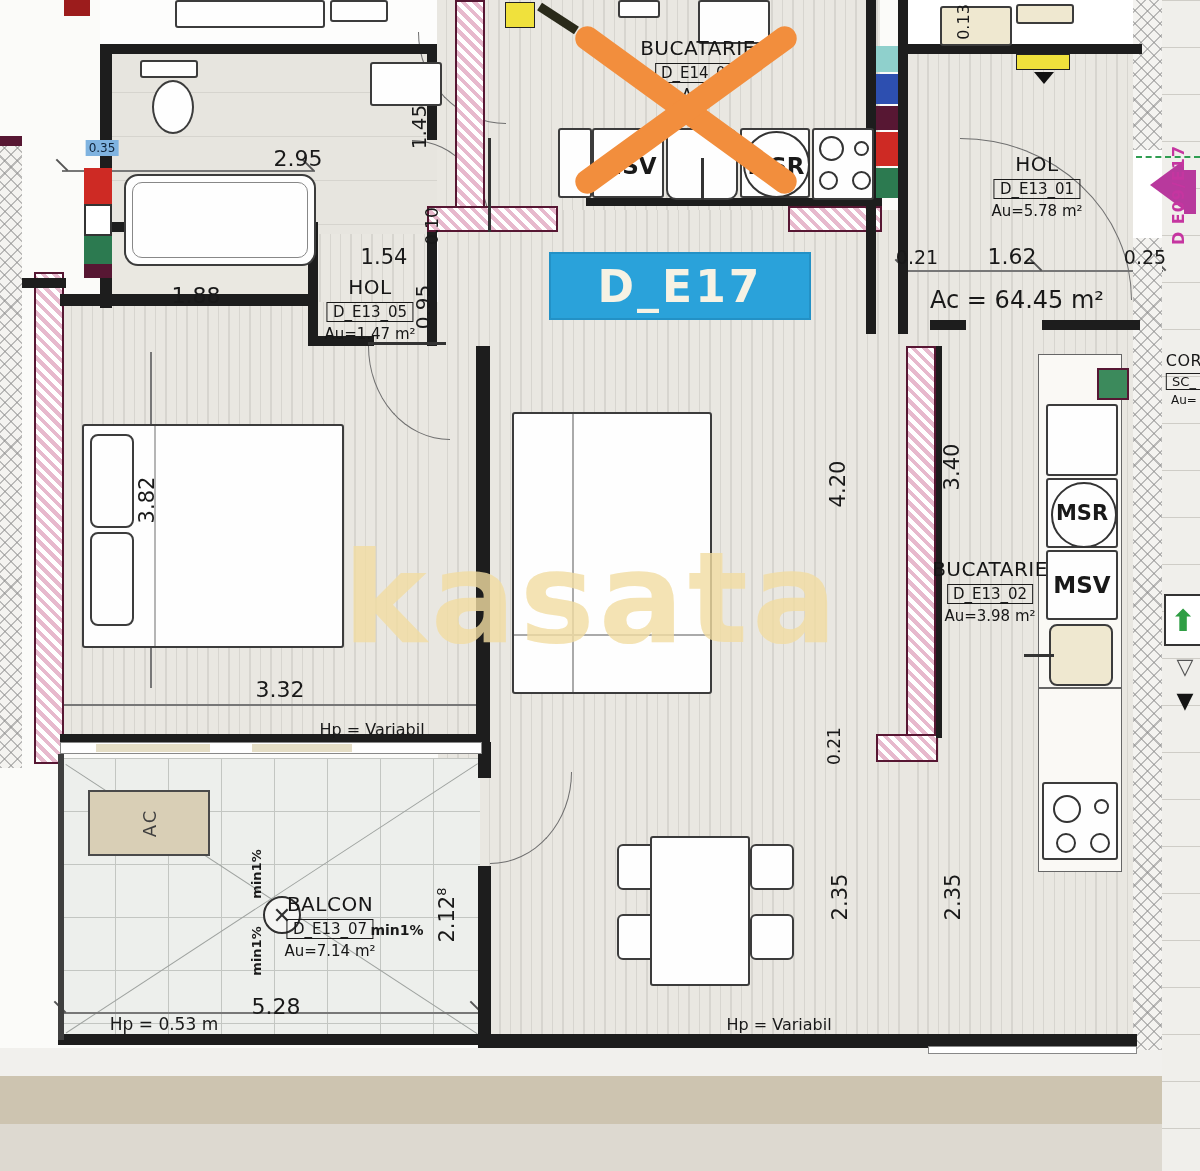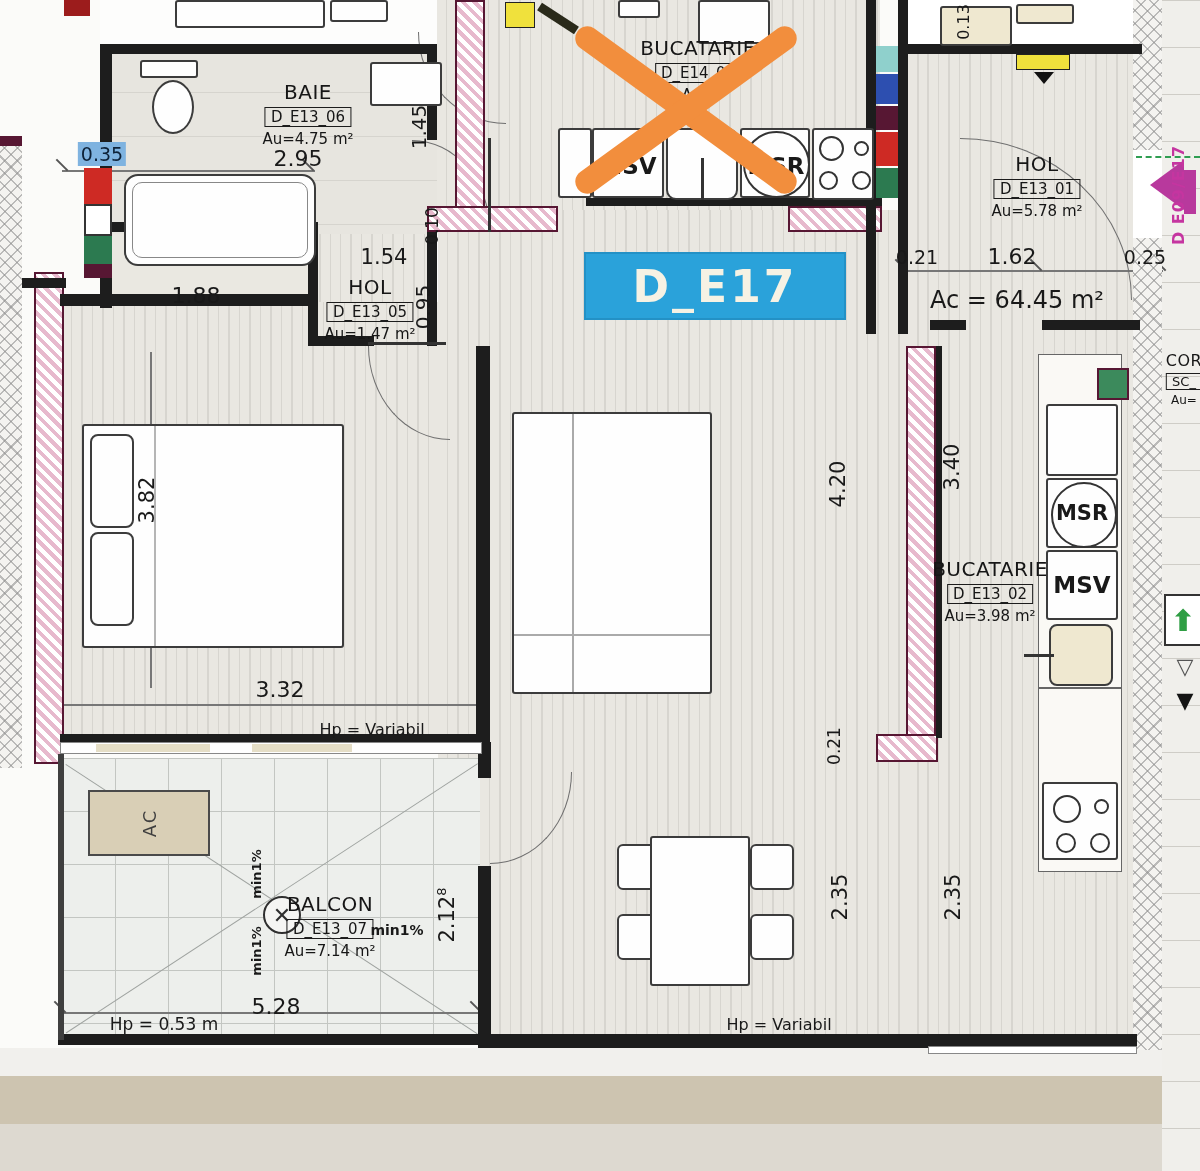--- a/index.html
+++ b/index.html
@@ -35,21 +35,21 @@
   .rarea{font-size:15px;}
   .arc{position:absolute;z-index:8;box-sizing:border-box;}
   .arcTR{border-top:1.6px solid #6e6e6e;border-right:1.6px solid #6e6e6e;border-top-right-radius:100% 100%;}
   .arcBL{border-bottom:1.6px solid #6e6e6e;border-left:1.6px solid #6e6e6e;border-bottom-left-radius:100% 100%;}
   .arcBR{border-bottom:1.6px solid #6e6e6e;border-right:1.6px solid #6e6e6e;border-bottom-right-radius:100% 100%;}
   .diag{position:absolute;border-top:1.4px solid #9fa3a0;transform-origin:0 0;z-index:6;}
   .dimline{position:absolute;background:#777;z-index:7;}
   .tick{position:absolute;width:16px;height:2px;background:#555;transform:rotate(45deg);z-index:8;}
   .banner{position:absolute;left:549px;top:252px;width:258px;height:64px;background:#2aa2da;
           border:2px solid #2391c6;z-index:35;display:flex;align-items:center;justify-content:center;
-          color:#f6f2e4;font-size:44px;font-weight:bold;letter-spacing:3px;margin-left:35px;}
+          color:#f6f2e4;font-size:44px;font-weight:bold;letter-spacing:3px;}
   .wm{position:absolute;left:592px;top:598px;transform:translate(-50%,-50%);font-size:126px;font-weight:bold;
       color:#f2dda2;opacity:.8;letter-spacing:4px;z-index:40;}
   .xbar{position:absolute;left:552px;top:98px;width:268px;height:24px;border-radius:12px;background:#f28e3d;z-index:50;}
   .circ{position:absolute;border:2px solid #333;border-radius:50%;background:transparent;z-index:17;}
 </style>
 </head>
 <body>
 
 <div class="plan">
 
@@ -199,25 +199,20 @@
   <div class="dimline" style="left:62px;top:1012px;width:418px;height:2px;"></div>
   <div class="dimline" style="left:150px;top:352px;width:2px;height:336px;"></div>
   <div class="tick" style="left:54px;top:164px;"></div>
   <div class="tick" style="left:300px;top:164px;"></div>
   <div class="tick" style="left:893px;top:264px;"></div>
   <div class="tick" style="left:1028px;top:264px;"></div>
   <div class="tick" style="left:1152px;top:264px;"></div>
   <div class="tick" style="left:52px;top:1006px;"></div>
   <div class="tick" style="left:468px;top:1006px;"></div>
 
-  <div class="rlabel" style="left:308px;top:114px;">
-    <div class="rname">BAIE</div>
-    <div class="code">D_E13_06</div>
-    <div class="rarea">Au=4.75 m²</div>
-  </div>
   <div class="rlabel" style="left:698px;top:70px;">
     <div class="rname">BUCATARIE</div>
     <div class="code">D_E14_02</div>
     <div class="rarea">Au=</div>
   </div>
   <div class="rlabel" style="left:1037px;top:186px;">
     <div class="rname">HOL</div>
     <div class="code">D_E13_01</div>
     <div class="rarea">Au=5.78 m²</div>
   </div>
@@ -236,21 +231,21 @@
     <div class="code">D_E13_07</div>
     <div class="rarea">Au=7.14 m²</div>
   </div>
   <div class="rlabel" style="left:1184px;top:379px;">
     <div class="rname" style="font-size:16px;">COR</div>
     <div class="code" style="font-size:13px;">SC_</div>
     <div class="rarea" style="font-size:12px;">Au=</div>
   </div>
 
   <div class="lbl" style="left:298px;top:158px;font-size:22px;">2.95</div>
-  <div class="lbl" style="left:102px;top:154px;font-size:19px;background:#7fb3e0;color:#0e2238;padding:1px 3px;">0.35</div>
+  <div class="lbl" style="left:102px;top:148px;font-size:12px;background:#7fb3e0;color:#0e2238;padding:1px 3px;">0.35</div>
   <div class="lbl lblv" style="left:419px;top:127px;font-size:20px;">1.45</div>
   <div class="lbl" style="left:196px;top:295px;font-size:22px;">1.88</div>
   <div class="lbl" style="left:384px;top:257px;font-size:21px;">1.54</div>
   <div class="lbl lblv" style="left:432px;top:226px;font-size:17px;">0.10</div>
   <div class="lbl lblv" style="left:423px;top:307px;font-size:20px;">0.95</div>
   <div class="lbl lblv" style="left:147px;top:500px;font-size:21px;">3.82</div>
   <div class="lbl" style="left:280px;top:689px;font-size:22px;">3.32</div>
   <div class="lbl" style="left:917px;top:257px;font-size:19px;">0.21</div>
   <div class="lbl" style="left:1012px;top:256px;font-size:22px;">1.62</div>
   <div class="lbl" style="left:1145px;top:257px;font-size:19px;">0.25</div>
@@ -280,16 +275,17 @@
   <div class="blk" style="left:1150px;top:160px;width:0;height:0;border-top:25px solid transparent;border-bottom:25px solid transparent;border-right:34px solid #b8399d;z-index:20;"></div>
   <div class="blk" style="left:1184px;top:170px;width:12px;height:44px;background:#b8399d;z-index:20;"></div>
   <div class="lbl lblv" style="left:1178px;top:195px;font-size:16px;font-weight:bold;color:#c535a0;letter-spacing:1px;">D E09/E17</div>
 
   <div class="blk" style="left:1164px;top:594px;width:38px;height:52px;background:#fff;border:2px solid #333;box-sizing:border-box;z-index:20;"></div>
   <div class="lbl" style="left:1183px;top:620px;font-size:30px;font-weight:bold;color:#2f9e44;">⬆</div>
   <div class="lbl" style="left:1185px;top:666px;font-size:22px;color:#555;">▽</div>
   <div class="lbl" style="left:1185px;top:700px;font-size:22px;color:#141414;">▼</div>
 
   <div class="banner">D_E17</div>
+  <div class="wm">kasata</div>
   <div class="xbar" style="transform:rotate(36deg);"></div>
   <div class="xbar" style="transform:rotate(-36deg);"></div>
 
 </div>
 
 </body></html>

